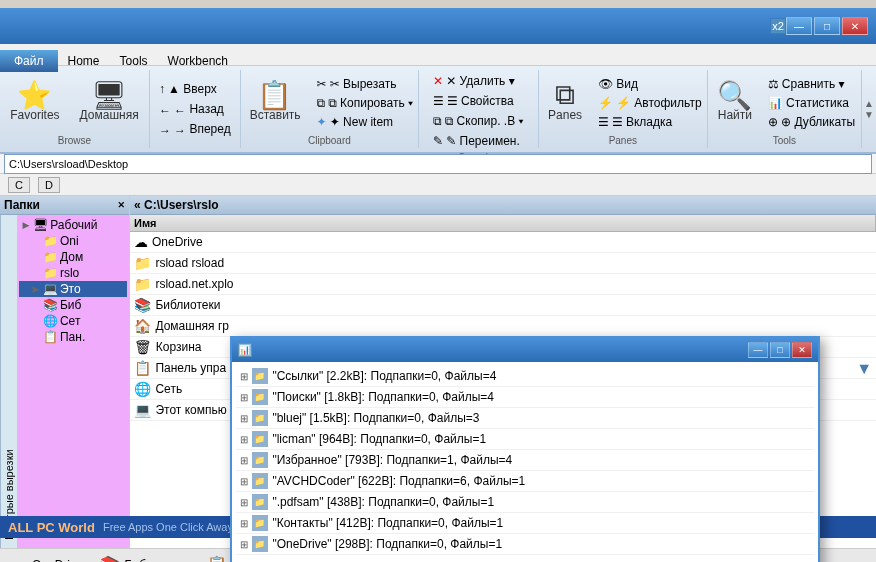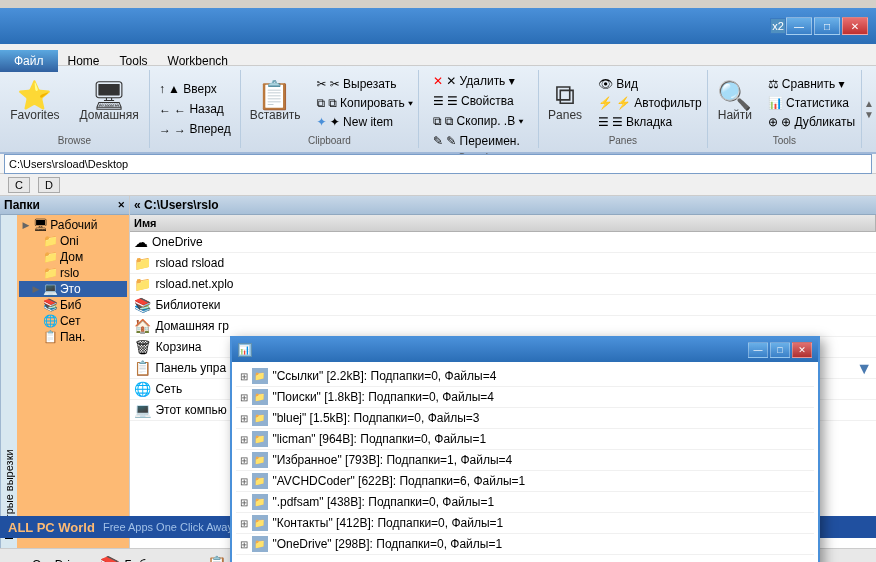--- a/index.html
+++ b/index.html
@@ -138,21 +138,21 @@
 
     
     .main-area {
       display: flex;
       height: calc(562px - 28px - 22px - 88px - 26px - 22px - 24px);
     }
 
     
     .sidebar {
       width: 130px;
-      background: #fdba74;
+      background: #f0abfc;
       border-right: 1px solid #ccc;
       display: flex;
       flex-direction: column;
       overflow: hidden;
     }
     .sidebar-header {
       background: linear-gradient(to bottom, #c8d8e8, #a8c0d8);
       padding: 2px 4px;
       font-size: 11px;
       font-weight: bold;

